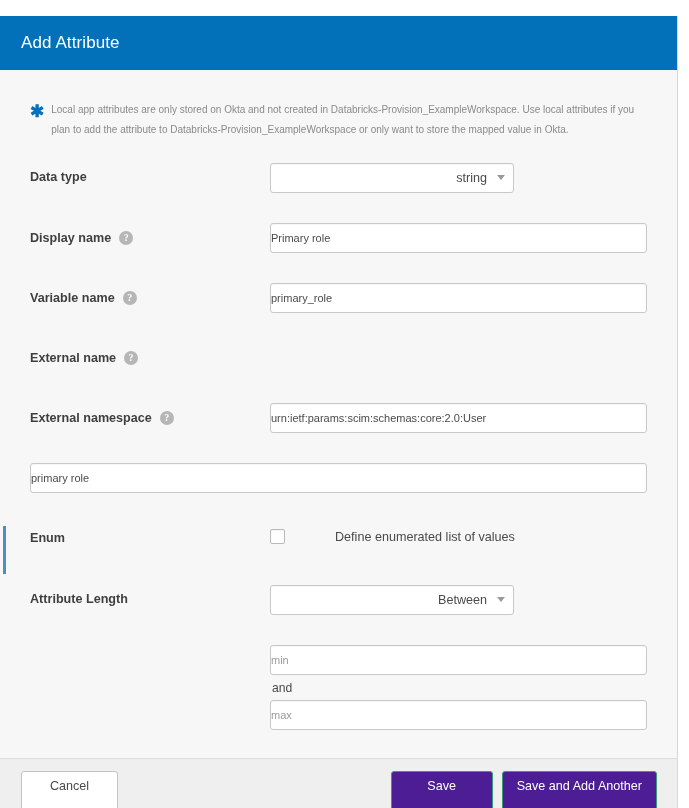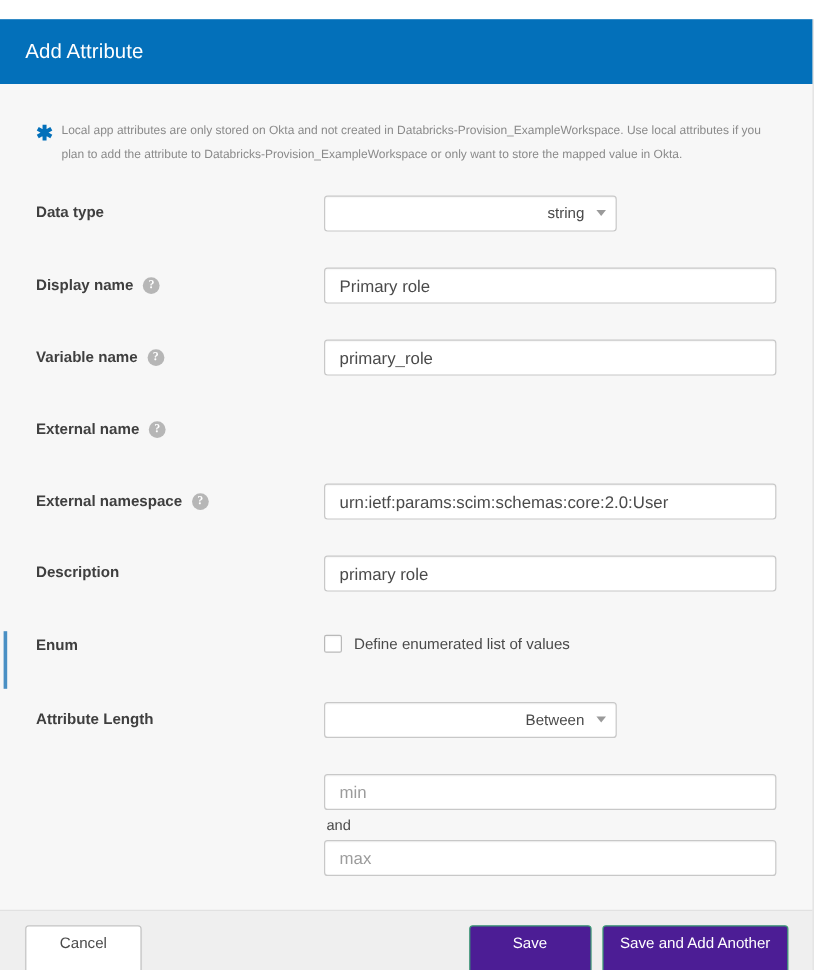--- a/index.html
+++ b/index.html
@@ -122,22 +122,22 @@
     flex: 1 1 auto;
     position: relative;
   }
 
   input.txt {
     width: 100%;
     height: 30px;
     border: 1px solid #c8c8c8;
     border-radius: 3px;
     background: #ffffff;
-    padding: 0 12px;
-    font-size: 14px;
+    padding: 0 0;
+    font-size: 11px;
     color: #4a4a4a;
     font-family: "Liberation Sans", sans-serif;
     outline: none;
     box-shadow: inset 0 1px 1px rgba(0,0,0,.035);
   }
   input.txt::placeholder { color: #9b9b9b; }
 
   .select-wrap {
     position: relative;
     width: 244px;
@@ -167,20 +167,21 @@
     border-left: 4.5px solid transparent;
     border-right: 4.5px solid transparent;
     border-top: 5.5px solid #9a9a9a;
     pointer-events: none;
   }
 
   .check-row {
     display: flex;
     align-items: center;
     padding-top: 5px;
+    gap: 40px;
   }
   .checkbox {
     width: 15px;
     height: 15px;
     border: 1px solid #b9b9b9;
     border-radius: 2px;
     background: #ffffff;
     flex: 0 0 auto;
     cursor: pointer;
     box-shadow: inset 0 1px 1px rgba(0,0,0,.04);
@@ -309,21 +310,20 @@
           <span class="help-icon">?</span>
         </div>
         <div class="field-control">
           <input class="txt" type="text" value="urn:ietf:params:scim:schemas:core:2.0:User" style="">
         </div>
       </div>
 
       <div class="gap-sm"></div>
 
       <div class="field-row">
-        <div class="field-label plain">Description</div>
         <div class="field-control">
           <input class="txt" type="text" value="primary role" style="">
         </div>
       </div>
 
       <div class="gap-md"></div>
 
       <div class="field-row">
         <div class="field-label plain">Enum</div>
         <div class="field-control">

